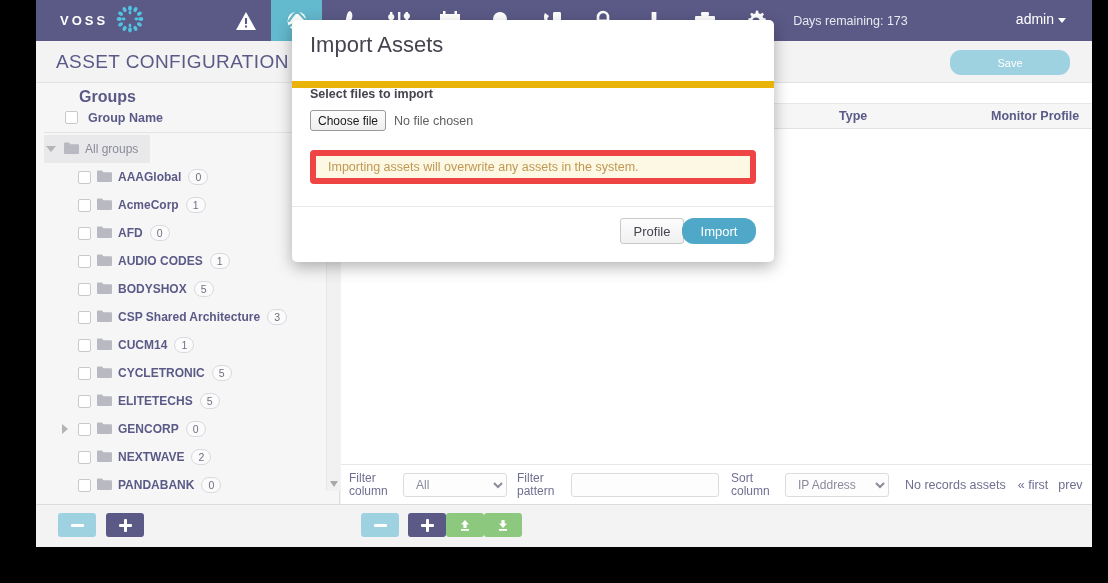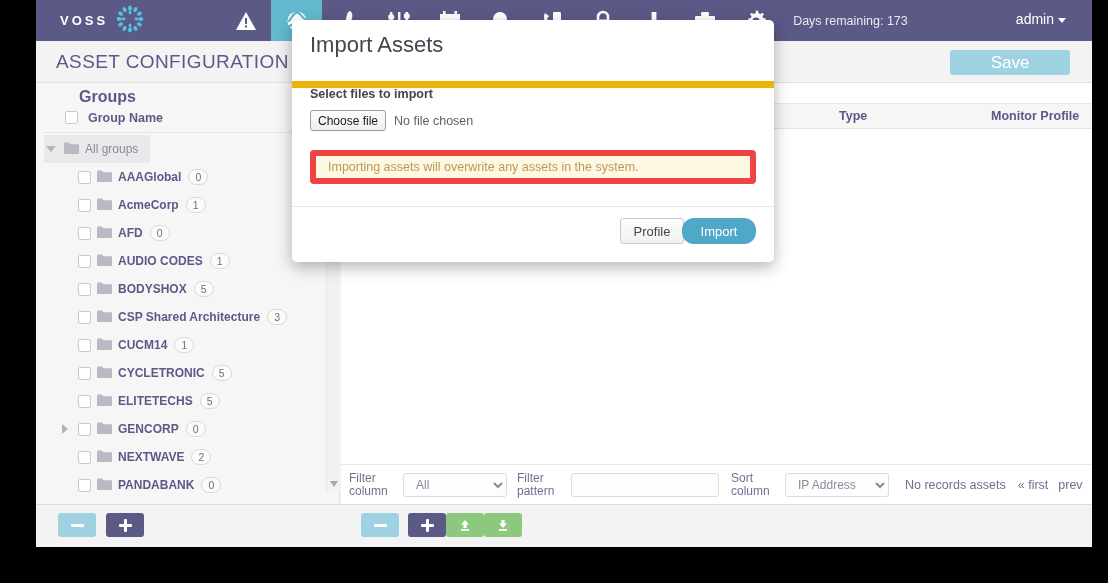--- a/index.html
+++ b/index.html
@@ -51,22 +51,22 @@
     position: absolute; left: 0; top: 41px; width: 1056px; height: 42px;
     background: #f3f3f4; border-bottom: 1px solid #e2e2e4;
   }
   #page-title {
     position: absolute; left: 20px; top: 10px;
     color: #5b5a87; font-size: 19px; letter-spacing: .4px;
   }
   #save-btn {
     position: absolute; right: 22px; top: 9px;
     width: 120px; height: 25px;
-    background: #9ed2e0; color: #ffffff; border: none; border-radius: 3px;
-    font-size: 17px; font-family: "Liberation Sans", sans-serif;
+    background: #9ed2e0; color: #ffffff; border: none; border-radius: 11px;
+    font-size: 11px; font-family: "Liberation Sans", sans-serif;
     cursor: pointer;
   }
   
   #left-panel {
     position: absolute; left: 0; top: 83px; width: 304px; height: 421px;
     background: #f6f6f7; border-right: 1px solid #dededf;
   }
   #groups-heading {
     position: absolute; left: 14px; top: 5px;
     color: #5b5a87; font-size: 16px; font-weight: 700; margin-left: 29px;

